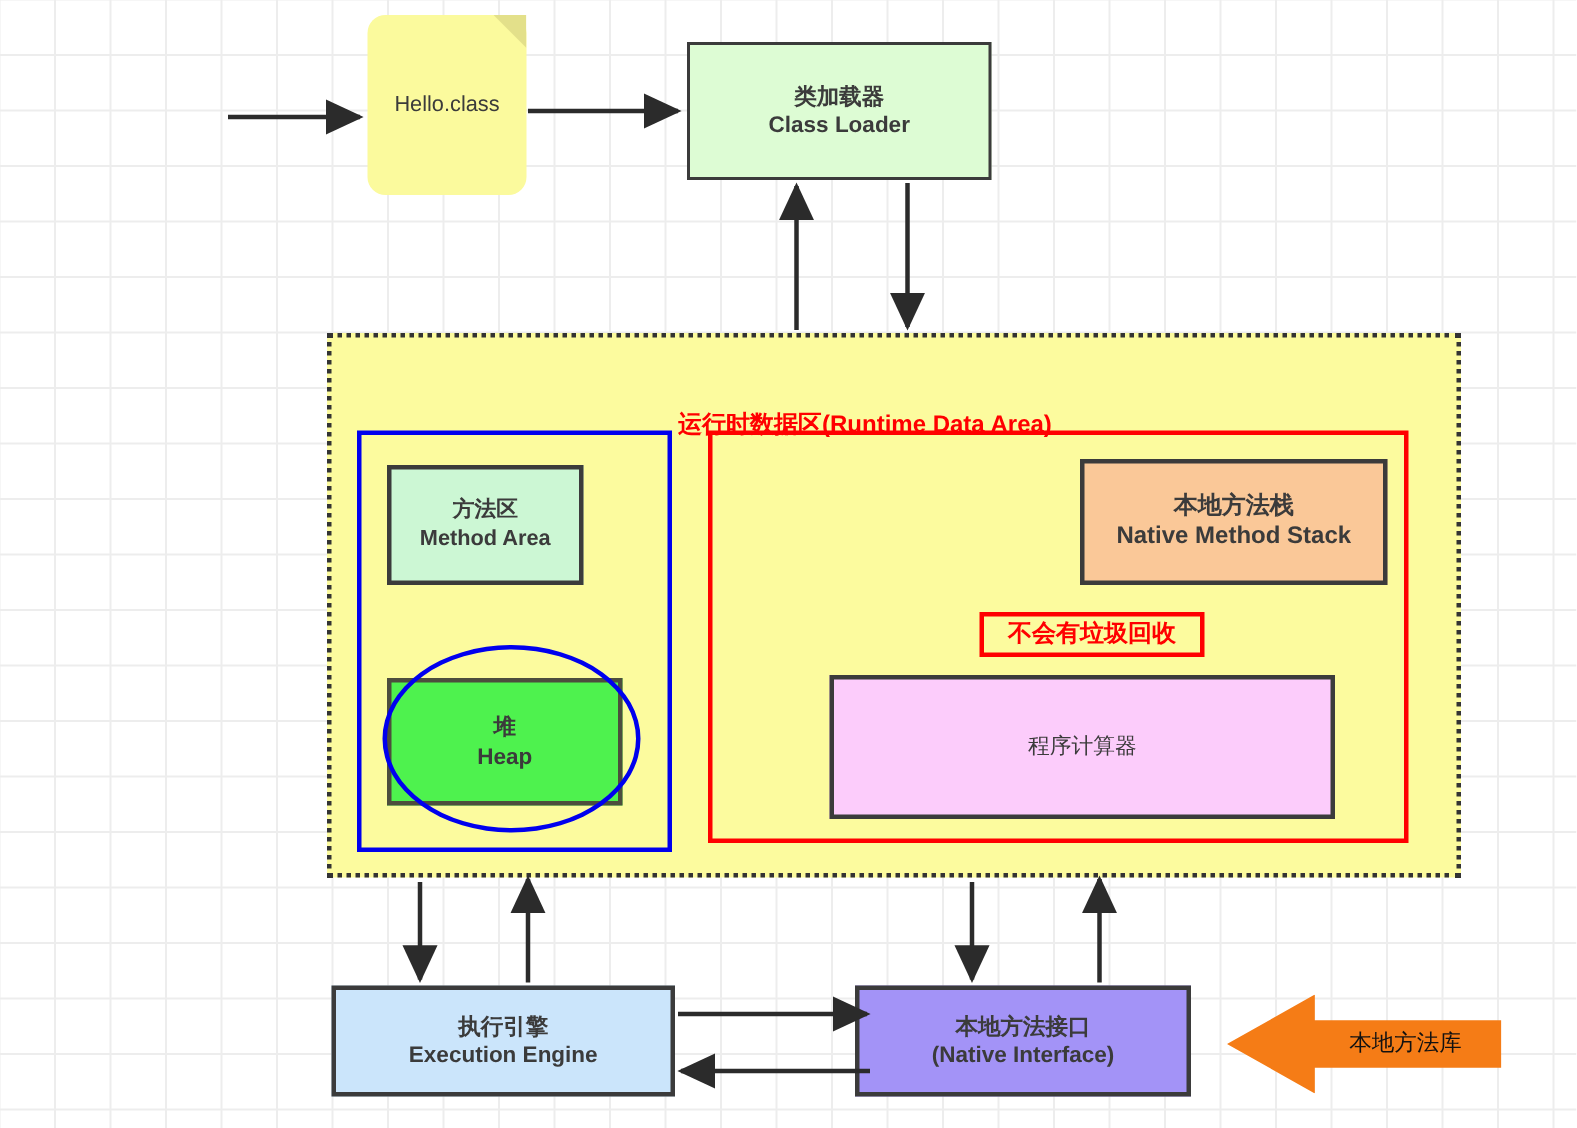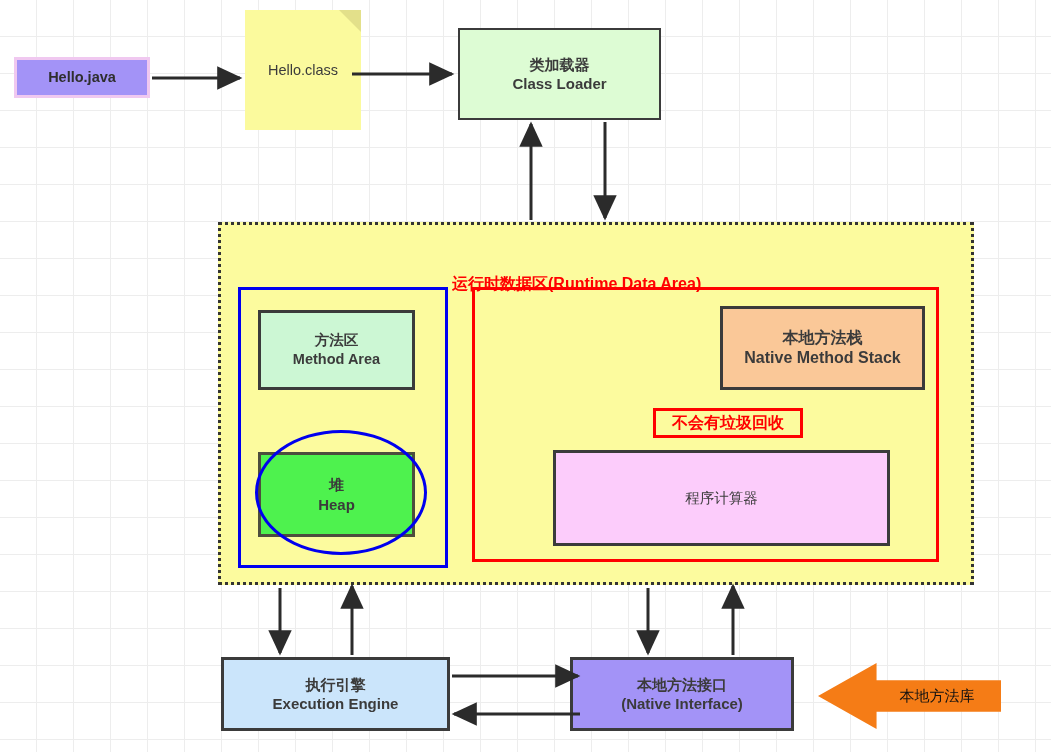--- a/index.html
+++ b/index.html
@@ -35,24 +35,25 @@
 
   
   #hello-java {
     left: 14px; top: 57px; width: 136px; height: 41px;
     background: #a393f7;
     border: 3px solid #f0c8f0;
     font-weight: bold; font-size: 14.5px;
     color: #2e2e2e;
   }
   #hello-class {
-    left: 245px; top: 10px; width: 116px; height: 120px;
+    left: 245px; top: 10px; width: 106px; height: 120px;
     background: #fbfa9d;
     font-size: 14.5px;
     color: #3b3b3b;
+    border-radius: 12px;
   }
   #hello-class .fold {
     position: absolute; right: 0; top: 0;
     width: 22px; height: 22px;
     background: #e3e08a;
     clip-path: polygon(0 0, 100% 100%, 100% 0);
   }
   #class-loader {
     left: 458px; top: 28px; width: 203px; height: 92px;
     background: #ddfcd4;
@@ -73,21 +74,21 @@
     align-items: flex-start;
     margin-top: 20px;
   }
   #blue-group {
     left: 238px; top: 287px; width: 210px; height: 281px;
     border: 3px solid #0000ee;
     background: transparent;
     display: block;
   }
   #method-area {
-    left: 258px; top: 310px; width: 157px; height: 80px;
+    left: 258px; top: 310px; width: 131px; height: 80px;
     background: #ccf7d4;
     border: 3px solid #3b3b3b;
     font-weight: bold; font-size: 14.5px;
   }
   #heap {
     left: 258px; top: 452px; width: 157px; height: 85px;
     background: #4ef24e;
     border: 3px solid #4d4d3d;
     font-weight: bold; font-size: 15px;
   }
@@ -166,23 +167,20 @@
 
 <div id="canvas">
 
   <div class="node" id="runtime-area"></div>
 
   <div class="node" id="runtime-title">运行时数据区(Runtime Data Area)</div>
 
   <div class="node" id="blue-group"></div>
   <div class="node" id="red-group"></div>
 
-  <div class="node" id="hello-java">
-    <span class="ln">Hello.java</span>
-  </div>
 
   <div class="node" id="hello-class">
     <span class="fold"></span>
     <span class="ln">Hello.class</span>
   </div>
 
   <div class="node" id="class-loader">
     <span class="ln">类加载器</span>
     <span class="ln">Class Loader</span>
   </div>

